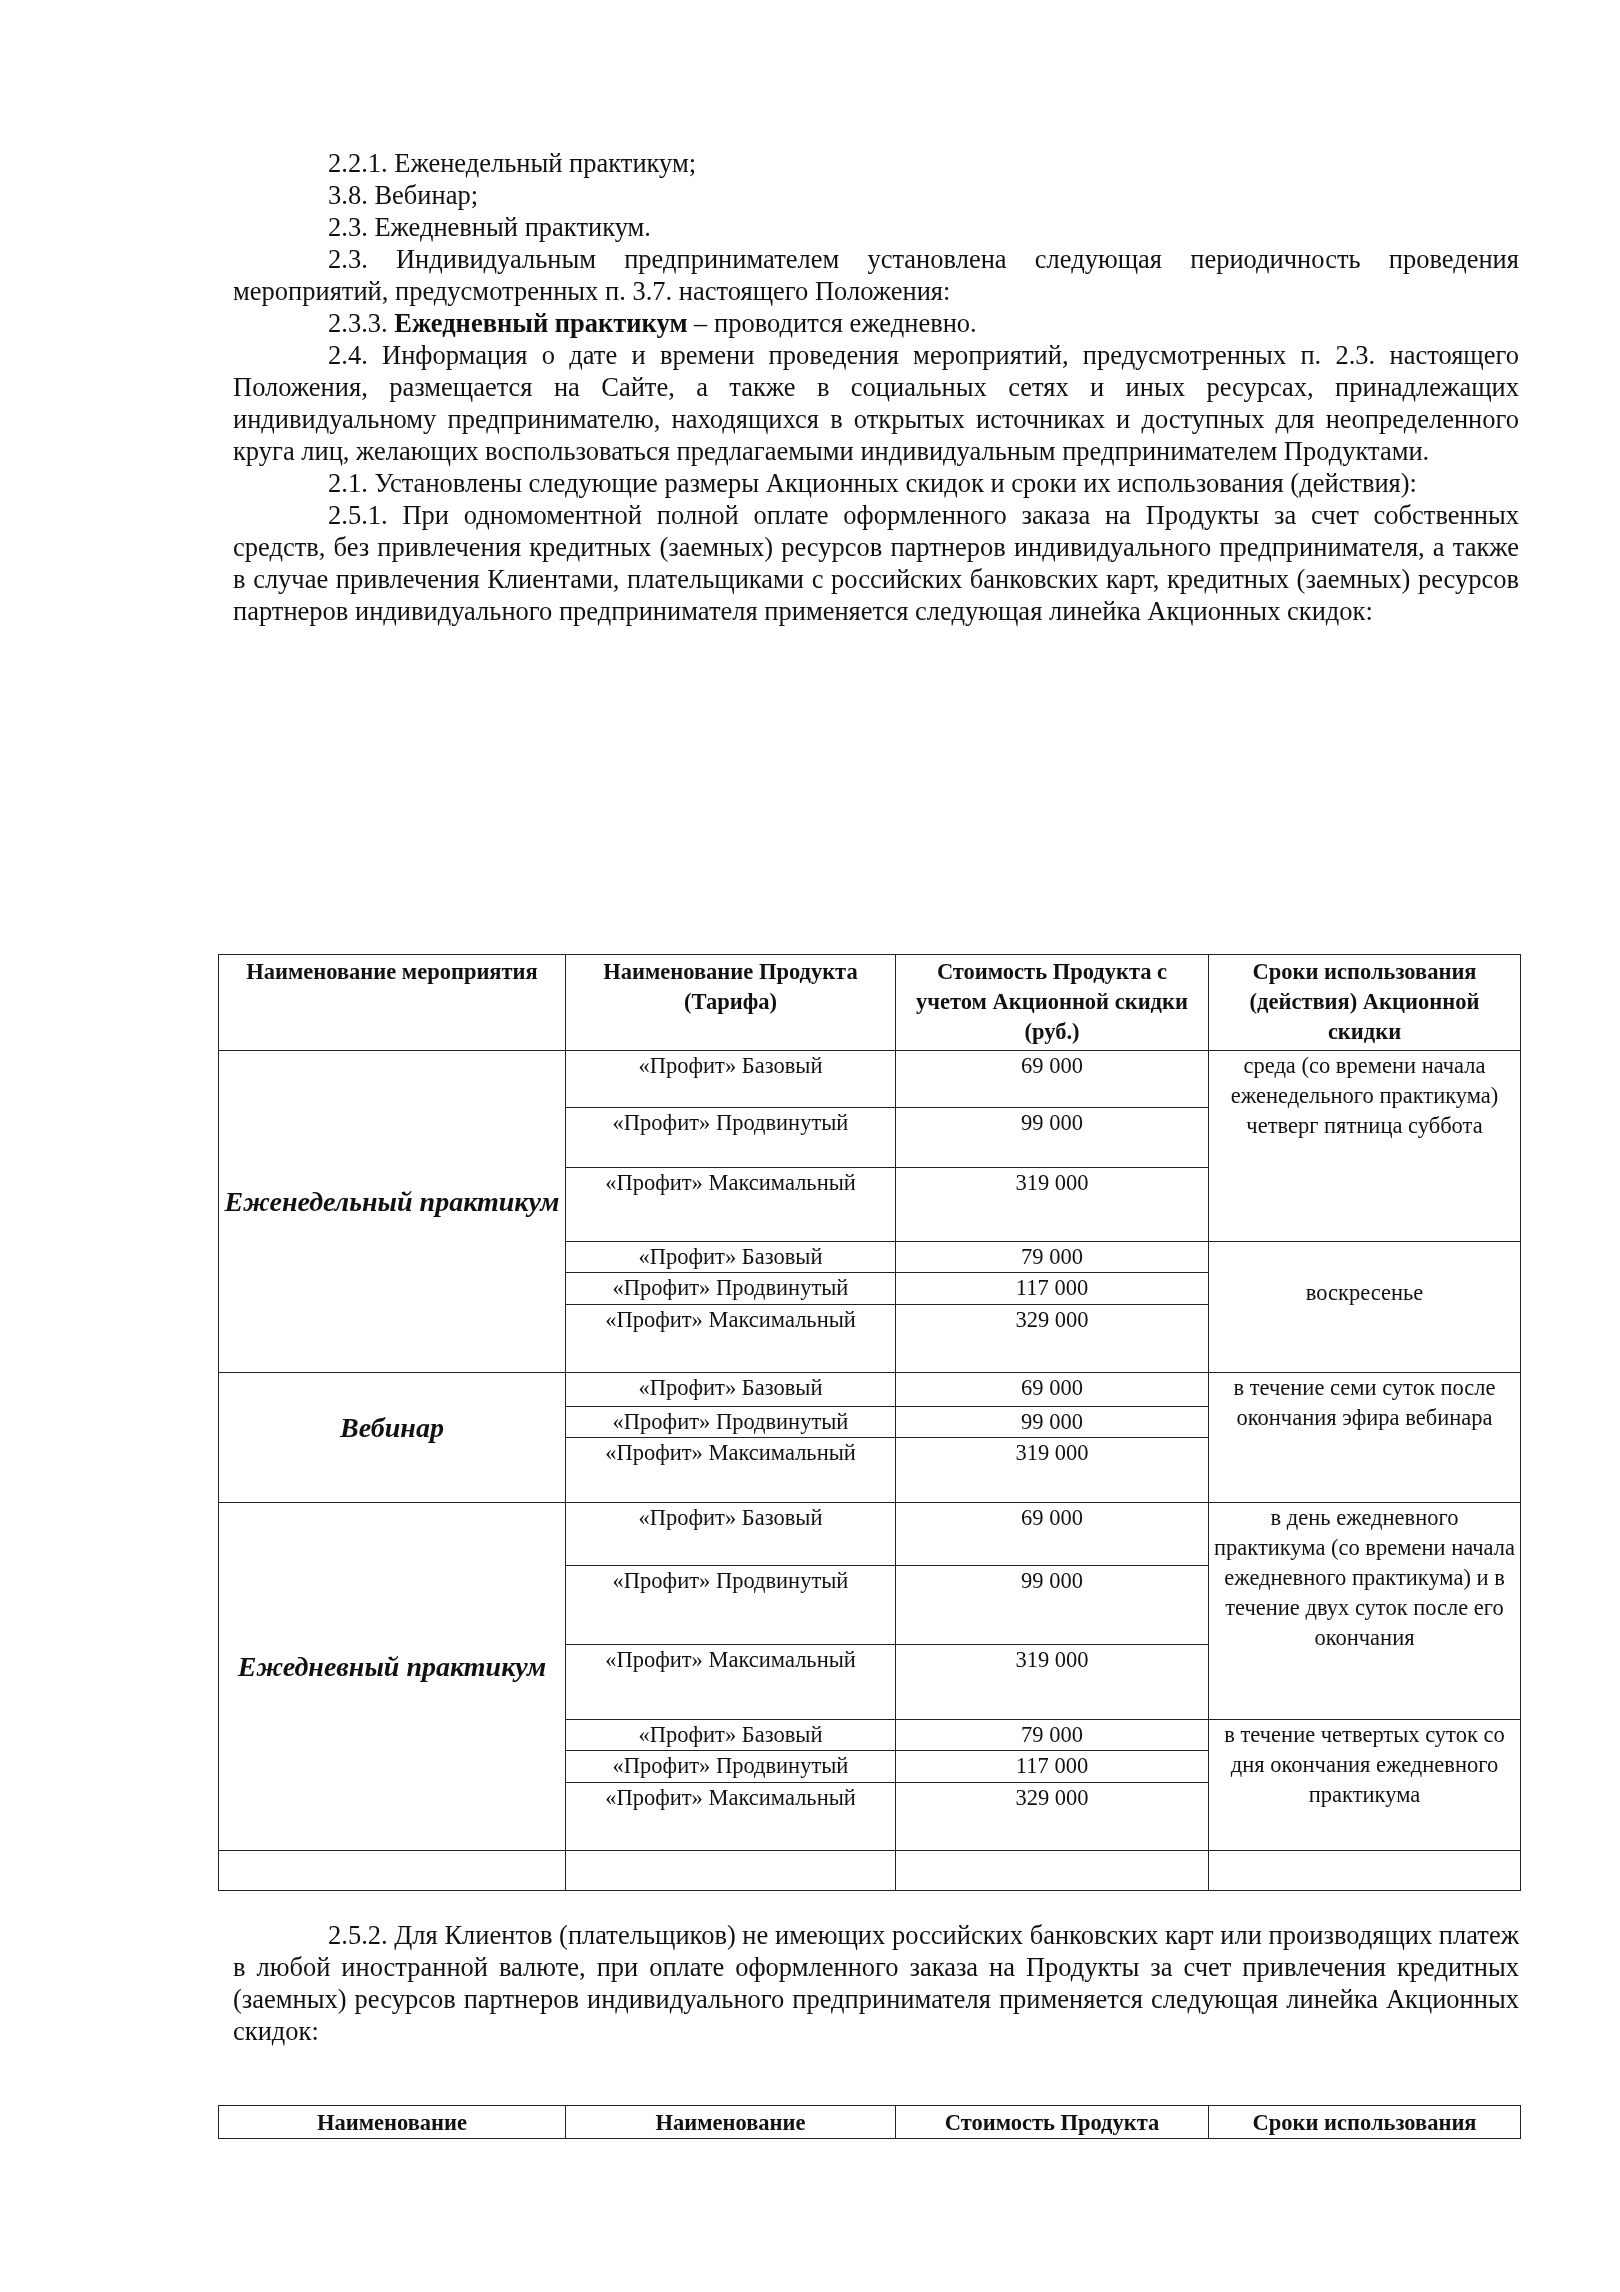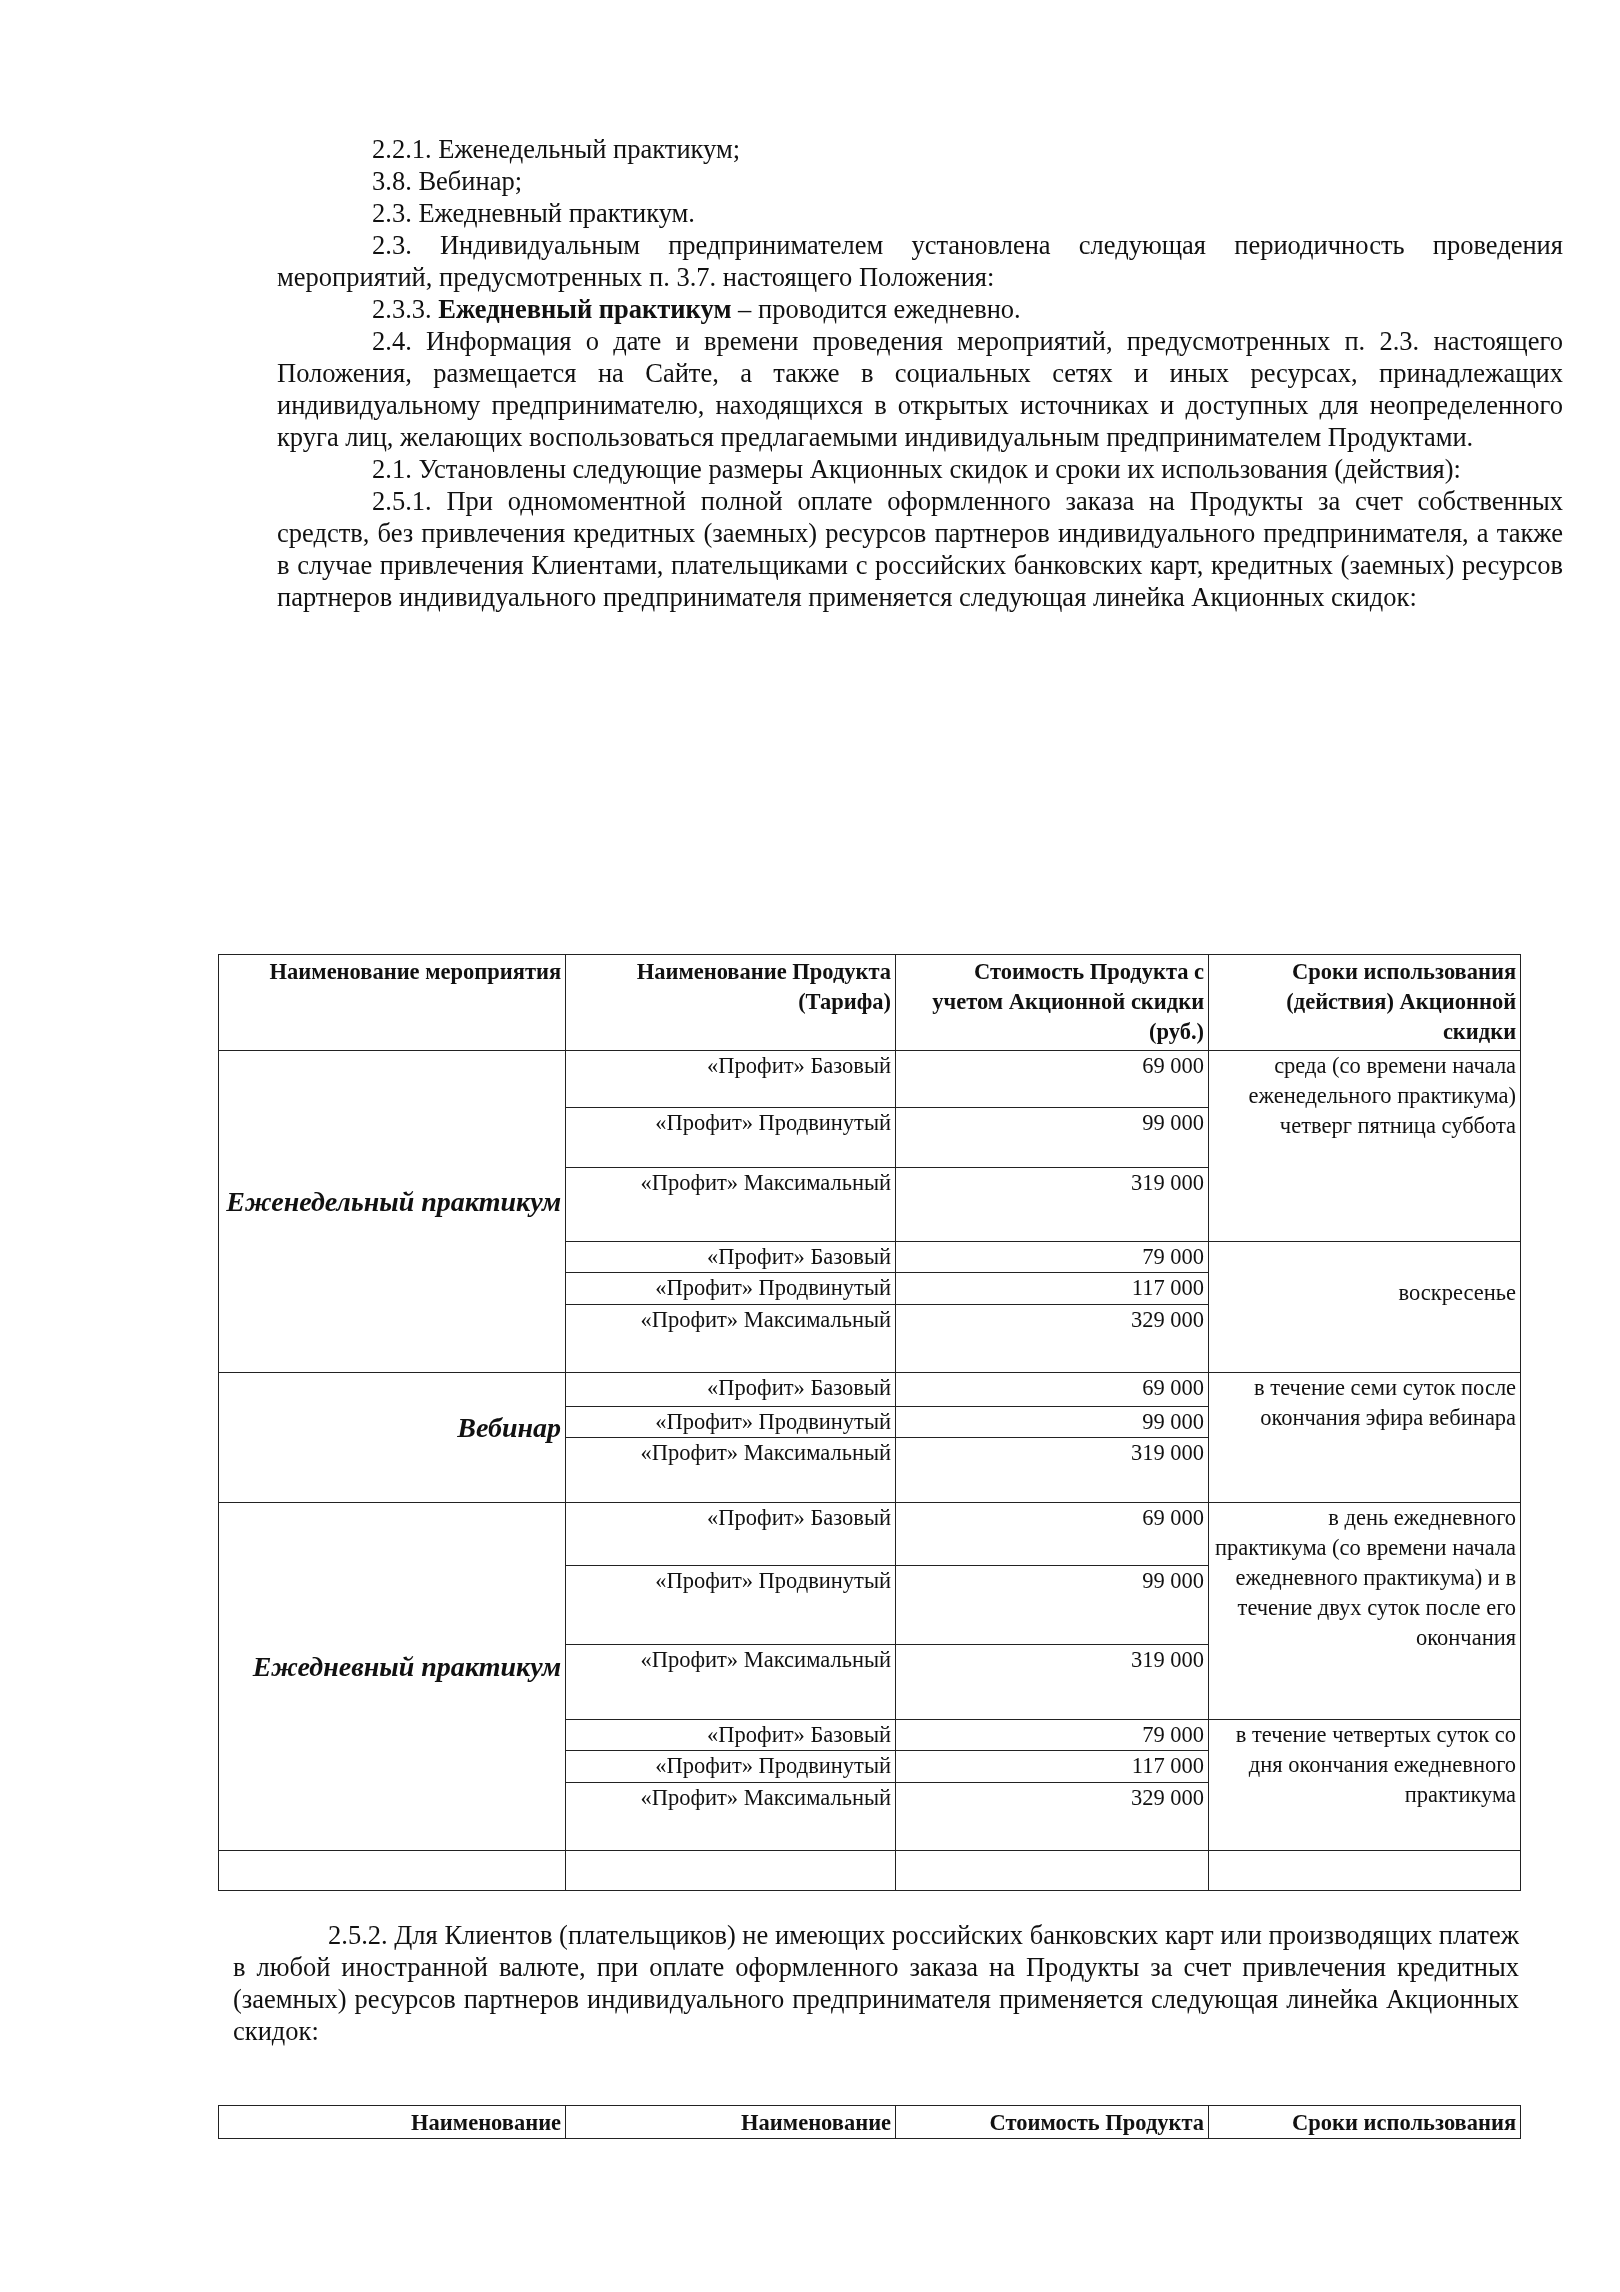--- a/index.html
+++ b/index.html
@@ -1,24 +1,24 @@
 <!DOCTYPE html>
 <html><head>
 <meta charset="utf-8">
 <style>
   html, body { margin: 0; padding: 0; background: #ffffff; }
   body { width: 1620px; height: 2293px; position: relative; overflow: hidden;
          font-family: "Liberation Serif", "DejaVu Serif", serif; color: #111; }
-  .page { position: absolute; left: 233px; top: 133px; width: 1286px; margin-left: 44px; }
+  .page { position: absolute; left: 233px; top: 147px; width: 1286px; }
   .line { font-size: 26.5px; line-height: 32px; text-align: justify; text-align-last: left; }
   .indent { text-indent: 95px; }
   b { font-weight: bold; }
   table.disc { position: absolute; left: 218px; border-collapse: collapse; table-layout: fixed;
                font-size: 22.5px; line-height: 30px; }
-  table.disc td, table.disc th { border: 1.5px solid #222; padding: 0 3.9px; text-align: right; vertical-align: top; margin-top: 40px; }
+  table.disc td, table.disc th { border: 1.5px solid #222; padding: 0 3.9px; text-align: center; vertical-align: top; margin-top: 40px; }
   table.disc th { font-weight: bold; padding-top: 2px; }
   td.event { vertical-align: middle !important; font-weight: bold; font-style: italic; font-size: 28px; line-height: 35px; padding-bottom: 19.6px !important; }
   td.terms { vertical-align: top; }
   td.terms.mid { vertical-align: middle; }
 </style>
 </head>
 <body>
 
 <div class="page">
   <div class="line indent">2.2.1. Еженедельный практикум;</div>

